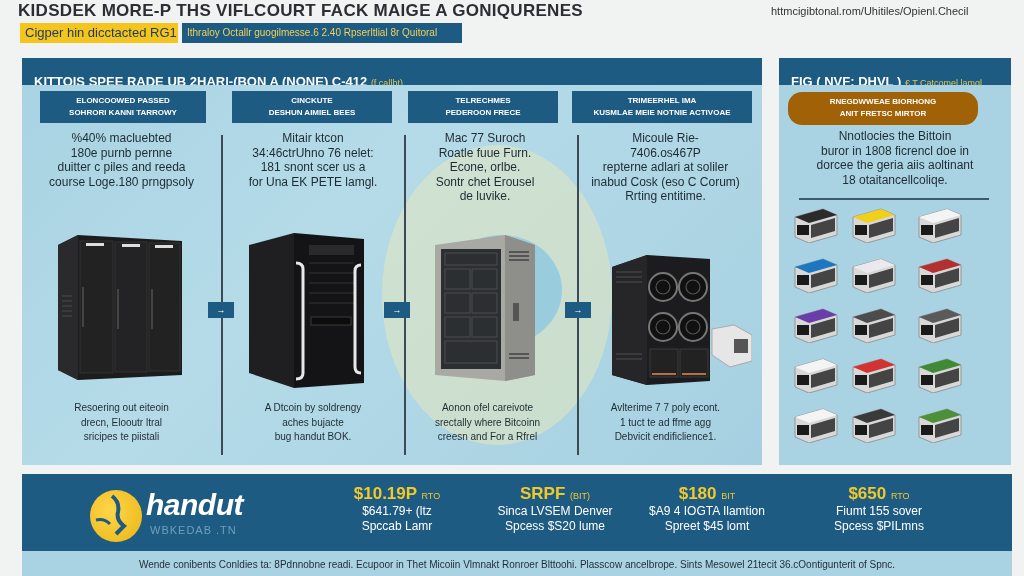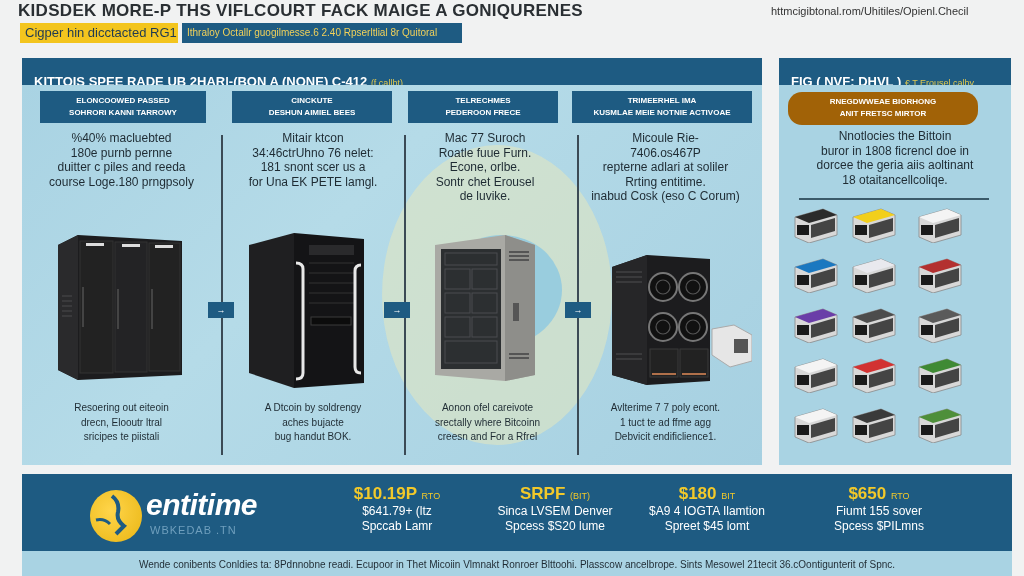--- a/index.html
+++ b/index.html
@@ -126,21 +126,21 @@
 <div class="tag-yellow">Cigper hin dicctacted RG1</div>
 <div class="tag-blue">Ithraloy Octallr guogilmesse.6 2.40 Rpserltlial 8r Quitoral</div>
 
 <div class="section-header" style="left:22px; top:58px; width:740px; height:24px;">
   <span>KITTOIS SPEE RADE UB 2HAR|-(BON A (NONE) C-412</span>
   <span class="note">(f callbt)</span>
 </div>
 
 <div class="section-header" style="left:779px; top:58px; width:232px; height:24px;">
   <span>FIG ( NVF: DHVL )</span>
-  <span class="note">€ T Erousel calby</span>
+  <span class="note">€ T Catcomel lamgl</span>
 </div>
 
 <div class="main-panel">
   <div class="bg-swirl"></div>
   <div class="bg-swirl2"></div>
 
   <div class="divider" style="left:199px; top:50px; height:320px;"></div>
   <div class="divider" style="left:382px; top:50px; height:320px;"></div>
   <div class="divider" style="left:555px; top:50px; height:320px;"></div>
 
@@ -275,22 +275,22 @@
 
   <div class="col" style="left:556px; width:184px;">
     <div class="col-header" style="left:-6px; width:180px;">
       <div>TRIMEERHEL IMA</div>
       <div>KUSMLAE MEIE NOTNIE ACTIVOAE</div>
     </div>
     <div class="col-desc" style="left:0; width:175px;">
       <div>Micoule Rie-</div>
       <div>7406.os467P</div>
       <div>repterne adlari at soliler</div>
+      <div>inabud Cosk (eso C Corum)</div>
       <div>Rrting entitime.</div>
-      <div>inabud Cosk (eso C Corum)</div>
     </div>
     <div style="position:absolute; left:34px; top:170px;">
       <svg width="140" height="130" viewBox="0 0 140 130">
         <polygon points="0,12 35,0 98,4 98,126 35,130 0,120" fill="#1c1c1e"></polygon>
         <polygon points="0,12 35,0 35,130 0,120" fill="#262628"></polygon>
         <g fill="#3a3a3c">
             <rect x="4" y="16" width="26" height="2"></rect>
             <rect x="4" y="21" width="26" height="2"></rect>
             <rect x="4" y="26" width="26" height="2"></rect>
             <rect x="4" y="98" width="26" height="2"></rect>
@@ -460,21 +460,21 @@
     </div>
 </div>
 
 <div class="footer-bar">
   <div class="btc-logo">
     <svg width="52" height="52" viewBox="0 0 52 52">
       <path d="M22,6 Q30,12 28,22 Q26,30 34,36 Q30,40 26,44" fill="none" stroke="#1e5b82" stroke-width="4"></path>
       <path d="M6,30 Q14,28 20,34" fill="none" stroke="#1e5b82" stroke-width="3"></path>
     </svg>
   </div>
-  <div class="btc-word">entitime</div>
+  <div class="btc-word">handut</div>
   <div class="btc-sub">WBKEDAB .TN</div>
 
   <div class="price-block" style="left:290px;">
     <div class="price-main"><span>$10.19P</span> <span class="unit">RTO</span></div>
     <div class="price-line">$641.79+ (ltz</div>
     <div class="price-line">Spccab Lamr</div>
   </div>
   <div class="price-block" style="left:448px;">
     <div class="price-main"><span>SRPF</span> <span class="unit">(BIT)</span></div>
     <div class="price-line">Sinca LVSEM Denver</div>

